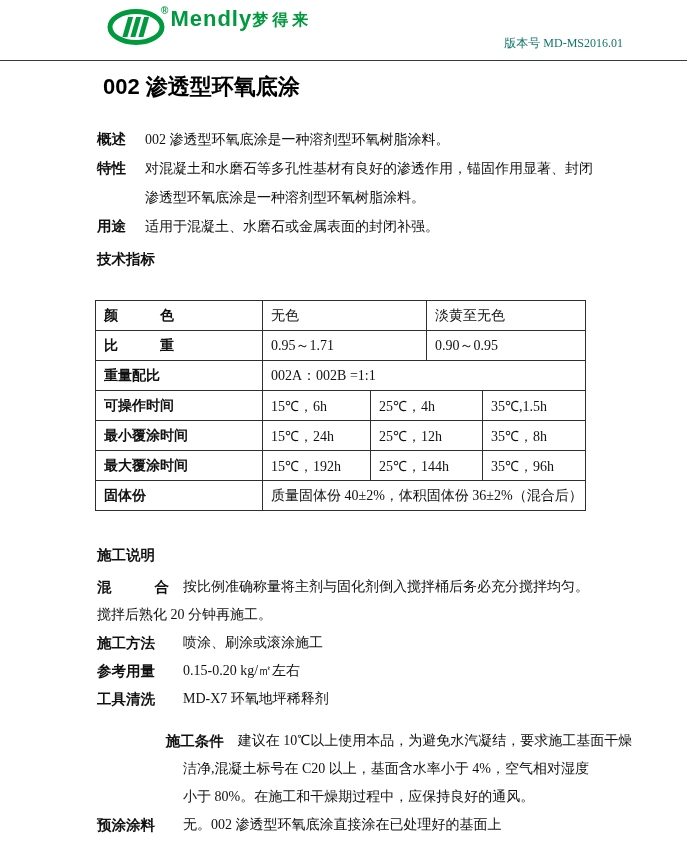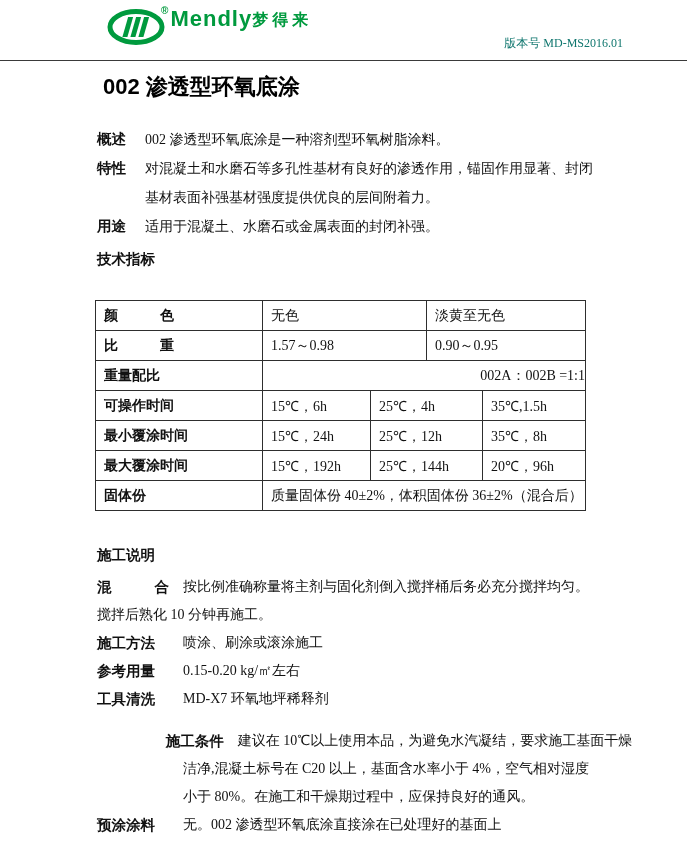--- a/index.html
+++ b/index.html
@@ -77,21 +77,21 @@
     height:29px;
     padding:0 0 0 8px;
     vertical-align:middle;
     white-space:nowrap;
     overflow:hidden;
   }
   td.labcell{
     font-family:"Liberation Sans", sans-serif;
     font-weight:bold;
   }
-  td.center{text-align:right; padding-left:0;}
+  td.center{text-align:left; padding-left:0;}
   .spread{display:inline-block;text-align:justify;text-align-last:justify;}
   .w70{width:70px;}
   
   .app{margin:30px 0 0 97px;}
   .app-head{
     font-family:"Liberation Sans", sans-serif;
     font-weight:bold; font-size:14.5px; line-height:29px;
     margin-bottom:3px;
   }
   .line{font-size:14px; line-height:28px; white-space:nowrap;}
@@ -133,21 +133,21 @@
 
   <div class="intro">
     <div class="irow">
       <span class="ilab">概述</span>
       <span class="itext">002 渗透型环氧底涂是一种溶剂型环氧树脂涂料。</span>
     </div>
     <div class="irow">
       <span class="ilab">特性</span>
       <span class="itext">
         <span style="display:block">对混凝土和水磨石等多孔性基材有良好的渗透作用，锚固作用显著、封闭</span>
-        <span style="display:block">基材表面补强基材强度提供优良的层间附着力。</span>
+        <span style="display:block">渗透型环氧底涂是一种溶剂型环氧树脂涂料。</span>
       </span>
     </div>
     <div class="irow">
       <span class="ilab">用途</span>
       <span class="itext">适用于混凝土、水磨石或金属表面的封闭补强。</span>
     </div>
   </div>
 
   <div class="sec-head">技术指标</div>
 
@@ -160,21 +160,21 @@
         <col style="width:103px">
     </colgroup>
     <tbody>
     <tr>
       <td class="labcell"><span class="spread w70">颜色</span></td>
       <td colspan="2">无色</td>
       <td colspan="2">淡黄至无色</td>
     </tr>
     <tr>
       <td class="labcell"><span class="spread w70">比重</span></td>
-      <td colspan="2">1.57～0.98</td>
+      <td colspan="2">0.95～1.71</td>
       <td colspan="2">0.90～0.95</td>
     </tr>
     <tr>
       <td class="labcell">重量配比</td>
       <td colspan="4" class="center">002A：002B =1:1</td>
     </tr>
     <tr>
       <td class="labcell">可操作时间</td>
       <td>15℃，6h</td>
       <td colspan="2">25℃，4h</td>
@@ -183,36 +183,36 @@
     <tr>
       <td class="labcell">最小覆涂时间</td>
       <td>15℃，24h</td>
       <td colspan="2">25℃，12h</td>
       <td>35℃，8h</td>
     </tr>
     <tr>
       <td class="labcell">最大覆涂时间</td>
       <td>15℃，192h</td>
       <td colspan="2">25℃，144h</td>
-      <td>20℃，96h</td>
+      <td>35℃，96h</td>
     </tr>
     <tr>
       <td class="labcell">固体份</td>
       <td colspan="4">质量固体份 40±2%，体积固体份 36±2%（混合后）</td>
     </tr>
     </tbody>
   </table>
 
   <div class="app">
     <div class="app-head">施工说明</div>
 
     <div class="line">
       <span class="lab lab-spread">混合</span><span>按比例准确称量将主剂与固化剂倒入搅拌桶后务必充分搅拌均匀。</span>
     </div>
-    <div class="line">搅拌后熟化 10 分钟再施工。</div>
+    <div class="line">搅拌后熟化 20 分钟再施工。</div>
 
     <div class="line">
       <span class="lab">施工方法</span><span>喷涂、刷涂或滚涂施工</span>
     </div>
 
     <div class="line">
       <span class="lab">参考用量</span><span>0.15-0.20 kg/㎡左右</span>
     </div>
 
     <div class="line">

